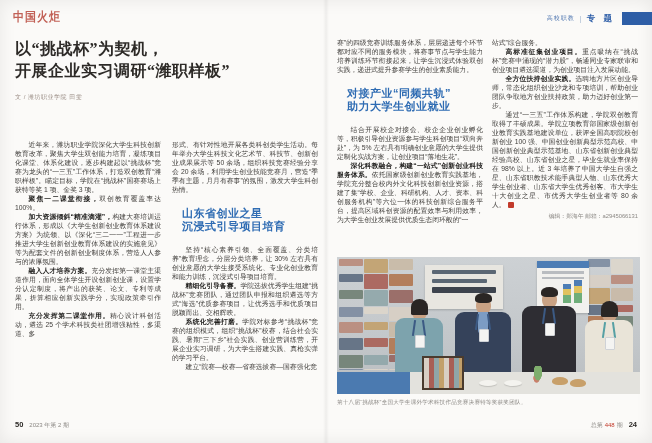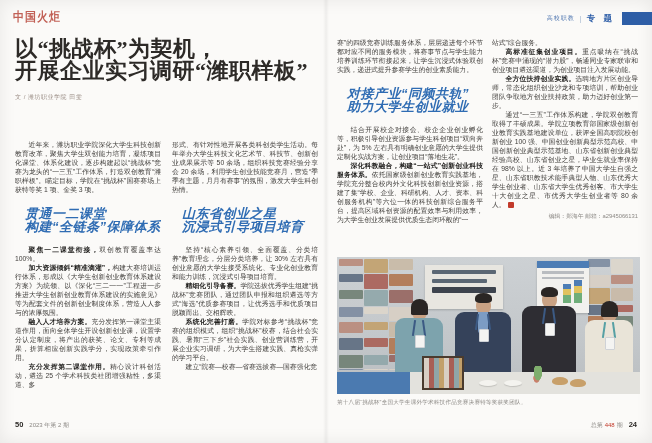--- a/index.html
+++ b/index.html
@@ -14,34 +14,34 @@
         font-size:11px;font-weight:bold;letter-spacing:1px;transform:scaleY(1.15);opacity:.85;}
   .mast-right{position:absolute;right:0;top:12px;display:flex;align-items:center;gap:5px;}
   .sec{font-size:6px;color:#4a72ae;letter-spacing:1px;}
   .mdiv{font-size:7px;color:#9fb3cd;}
   .tabl{font-size:8.5px;color:#2f5fa8;font-weight:bold;letter-spacing:3px;}
   .blueblock{display:inline-block;width:30px;height:13px;background:#2e5ea6;margin-left:2px;}
 
   
   .titleblock{position:absolute;left:15px;top:38px;width:300px;}
   .titleblock h1{margin:0;font-family:"Liberation Serif","DejaVu Serif",serif;color:#2d2a27;
-                 font-size:22px;line-height:22px;font-weight:bold;letter-spacing:.5px;}
+                 font-size:16px;line-height:22px;font-weight:bold;letter-spacing:.5px;}
   .byline{margin-top:11px;font-size:6px;color:#9a8d85;letter-spacing:.5px;}
 
   
   .col{position:absolute;overflow:hidden;font-size:6.8px;line-height:9px;color:#403e3b;
        text-align:justify;}
   .c1{left:15px;top:140px;width:146px;height:270px;}
   .c2{left:172px;top:140px;width:146px;height:255px;}
   .c3{left:337px;top:38px;width:146px;height:214px;}
   .c4{left:492px;top:38px;width:146px;height:172px;}
   .col p{margin:0;text-indent:2em;}
   .col p.noind{text-indent:0;}
   .col b{color:#1f1e1c;}
-  .subhead{margin:13px 0 12px 10px;font-size:13px;line-height:13px;color:#2f6cb3;font-weight:bold;letter-spacing:.5px;font-style:italic;}
+  .subhead{margin:13px 0 12px 10px;font-size:11px;line-height:13px;color:#2f6cb3;font-weight:bold;letter-spacing:.5px;}
   .endmark{display:inline-block;width:6px;height:6px;background:#c23a2b;border-radius:1px;vertical-align:-1px;margin-left:2px;}
   .editor{position:absolute;left:492px;top:212px;width:146px;text-align:right;font-size:5.8px;color:#8b8884;}
 
   
   .photo{position:absolute;left:337px;top:257px;width:303px;height:137px;overflow:hidden;background:#c9cdd0;}
   .wallshade{position:absolute;inset:0;background:linear-gradient(180deg,#cdd1d4 0%,#c3c7ca 60%,#b9bdc0 100%);}
   .collage{position:absolute;top:0;bottom:24px;display:flex;flex-wrap:wrap;align-content:flex-start;gap:1px;padding:2px;overflow:hidden;}
   .collage.left{left:0;width:84px;}
   .collage.right{right:0;width:50px;}
   .tile{width:24px;opacity:.9;border-radius:1px;}
@@ -111,21 +111,20 @@
   </div>
 
   <div class="titleblock">
     <h1><span>以“挑战杯”为契机，</span><br>
     <span>开展企业实习调研“潍职样板”</span></h1>
     <div class="byline">文 / 潍坊职业学院 田雯</div>
   </div>
 
   <div class="col c1">
     <p><span>近年来，潍坊职业学院深化大学生科技创新教育改革，聚焦大学生双创能力培育，凝练项目化课堂、体系化建设，逐步构建起以“挑战杯”竞赛为龙头的“一三五”工作体系，打造双创教育“潍职样板”。瞄定目标，学院在“挑战杯”国赛赛场上获特等奖 1 项、金奖 3 项。</span></p>
-    <h3 class="subhead"><span>贯通一二课堂</span><br><span>构建“全链条”保障体系</span></h3>
     <p><b>聚焦一二课堂衔接，</b><span>双创教育覆盖率达 100%。</span></p>
     <p><b>加大资源倾斜“精准滴灌”，</b><span>构建大赛培训运行体系，形成以《大学生创新创业教育体系建设方案》为统领、以《深化“三二一一”工程进一步推进大学生创新创业教育体系建设的实施意见》等为配套文件的创新创业制度体系，营造人人参与的浓厚氛围。</span></p>
     <p><b>融入人才培养方案。</b><span>充分发挥第一课堂主渠道作用，面向全体学生开设创新创业课，设置学分认定制度，将产出的获奖、论文、专利等成果，折算相应创新实践学分，实现政策牵引作用。</span></p>
     <p><b>充分发挥第二课堂作用。</b><span>精心设计科创活动，遴选 25 个学术科技类社团增强粘性，多渠道、多</span></p>
   </div>
 
   <div class="col c2">
     <p class="noind"><span>形式、有针对性地开展各类科创类学生活动。每年举办大学生科技文化艺术节、科技节、创新创业成果展示等 50 余场，组织科技竞赛经验分享会 20 余场，利用学生创业技能竞赛月，营造“季季有主题，月月有赛事”的氛围，激发大学生科创热情。</span></p>
     <h3 class="subhead"><span>山东省创业之星</span><br><span>沉浸式引导项目培育</span></h3>
     <p><span>坚持“核心素养引领、全面覆盖、分类培养”教育理念，分层分类培养，让 30% 左右具有创业意愿的大学生接受系统化、专业化创业教育和能力训练，沉浸式引导项目培育。</span></p>

